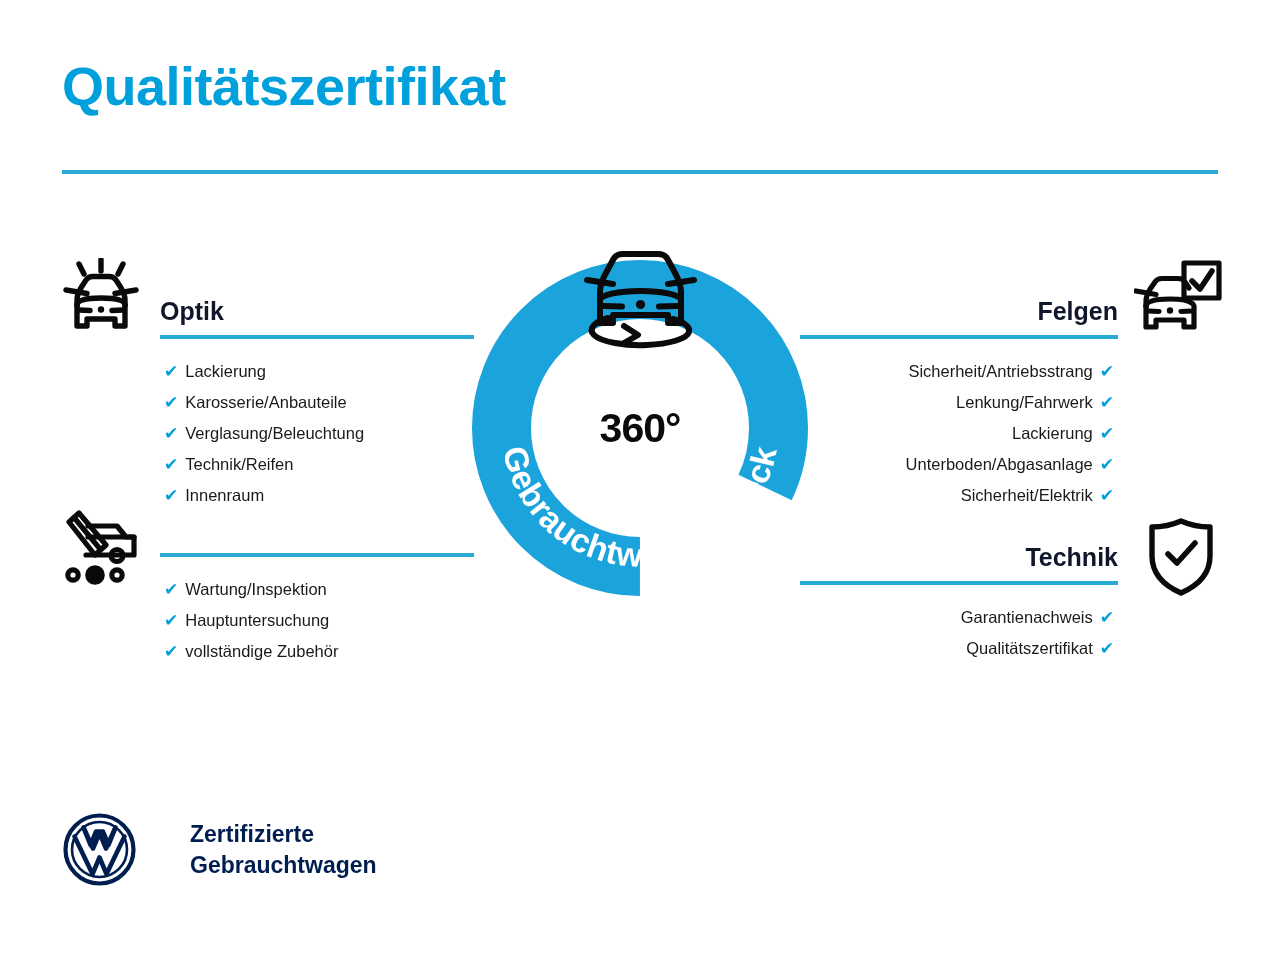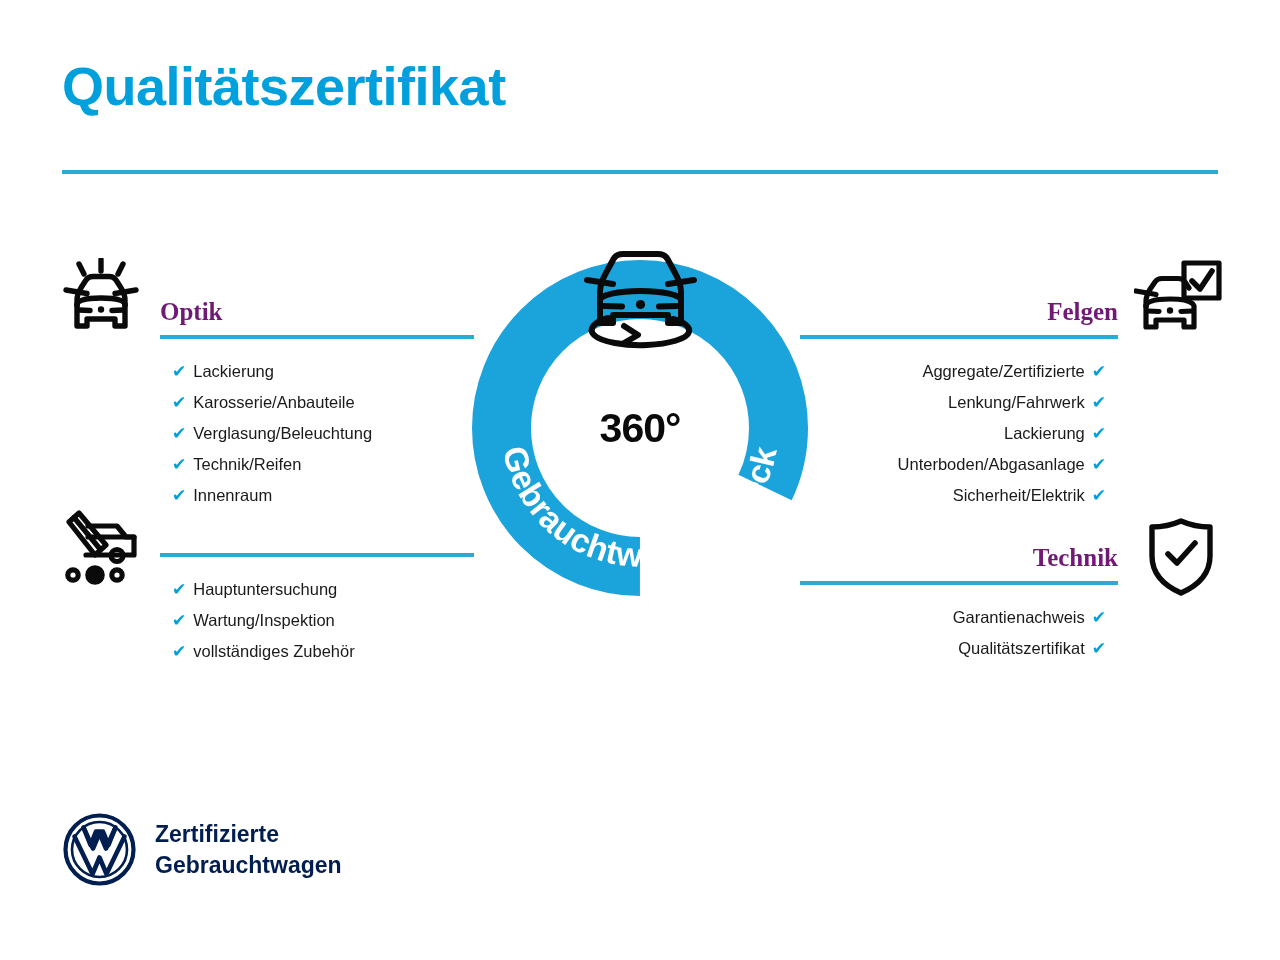--- a/index.html
+++ b/index.html
@@ -45,34 +45,33 @@
   }
   .quad-left  { left: 160px; width: 314px; }
   .quad-right { left: 800px; width: 318px; text-align: right; }
 
   .quad-top    { top: 298px; }
   .quad-bottom { top: 544px; }
 
   .sec-title {
     font-size: 25px;
     font-weight: 700;
-    color: #701a75;
+    color: #0f172a;
     line-height: 1.1;
     white-space: nowrap;
-    font-family: Liberation Serif, serif;
   }
   .sec-rule {
     margin-top: 9px;
     height: 4px;
     width: 100%;
     background: #29ABD6;
   }
   .sec-list {
     list-style: none;
-    margin: 12px;
+    margin: 4px;
     padding: 0;
     margin-top: 17px;
   }
   .sec-list li {
     font-size: 16.5px;
     line-height: 30px;
     color: #1a1a1a;
     white-space: nowrap;
   }
   .check {
@@ -133,20 +132,21 @@
     display: flex;
     align-items: center;
     gap: 18px;
   }
   .footer-text {
     font-size: 23px;
     font-weight: 700;
     line-height: 1.32;
     color: #001E50;
     white-space: pre-line;
+    margin-left: 35px;
   }
 </style>
 </head>
 <body>
 
 <div class="page-title">Qualitätszertifikat</div>
 <div class="title-rule"></div>
 
 <div class="corner-icon icon-optik">
   <svg width="82" height="84" viewBox="0 0 82 84" fill="none" stroke="#0a0a0a" stroke-width="5.4" stroke-linecap="round" stroke-linejoin="round">
@@ -185,23 +185,23 @@
     <circle cx="57" cy="45.5" r="6"></circle>
     <circle cx="13" cy="65" r="5.2"></circle>
     <circle cx="35" cy="65" r="7.2" fill="#0a0a0a"></circle>
     <circle cx="57" cy="65" r="5.2"></circle>
   </svg>
 </div>
 
 <div class="quad quad-left quad-bottom">
   <div class="sec-rule"></div>
   <ul class="sec-list">
+    <li><span class="check">✔</span><span>Wartung/Inspektion</span></li>
     <li><span class="check">✔</span><span>Hauptuntersuchung</span></li>
-    <li><span class="check">✔</span><span>Wartung/Inspektion</span></li>
-    <li><span class="check">✔</span><span>vollständiges Zubehör</span></li>
+    <li><span class="check">✔</span><span>vollständige Zubehör</span></li>
   </ul>
 </div>
 
 <div class="corner-icon icon-technik">
   <svg width="88" height="82" viewBox="0 0 88 82" fill="none" stroke="#0a0a0a" stroke-width="5.2" stroke-linecap="round" stroke-linejoin="round">
     <rect x="50" y="3" width="35" height="35"></rect>
     <path d="M58 21 L66 29 L78 11" stroke-width="5.6"></path>
     <path d="M12 46 L12 41 C12 37 14 32.5 16.5 28.5 L21 22 C22.5 19.5 25 18.5 28 18.5 L44 18.5 C47 18.5 49.5 19.5 51 22 L55 28"></path>
     <path d="M12 46 L12 67 L22 67 L22 60 L50 60 L50 67 L60 67 L60 46"></path>
     <path d="M12 46 C12 42 19 39 36 39 C49 39 56 41 59 44"></path>
@@ -209,21 +209,21 @@
     <line x1="14" y1="51" x2="25" y2="51.5"></line>
     <line x1="58" y1="51" x2="47" y2="51.5"></line>
     <circle cx="36" cy="50.5" r="3.2" fill="#0a0a0a" stroke="none"></circle>
   </svg>
 </div>
 
 <div class="quad quad-right quad-top">
   <div class="sec-title">Felgen</div>
   <div class="sec-rule"></div>
   <ul class="sec-list">
-    <li><span>Aggregate/Zertifizierte</span><span class="check">✔</span></li>
+    <li><span>Sicherheit/Antriebsstrang</span><span class="check">✔</span></li>
     <li><span>Lenkung/Fahrwerk</span><span class="check">✔</span></li>
     <li><span>Lackierung</span><span class="check">✔</span></li>
     <li><span>Unterboden/Abgasanlage</span><span class="check">✔</span></li>
     <li><span>Sicherheit/Elektrik</span><span class="check">✔</span></li>
   </ul>
 </div>
 
 <div class="corner-icon icon-garantie">
   <svg width="78" height="82" viewBox="0 0 78 82" fill="none" stroke="#0a0a0a" stroke-width="5.4" stroke-linecap="round" stroke-linejoin="round">
     <path d="M39 5 C30 9 20 11 10 11 L10 40 C10 58 23 70 39 77 C55 70 68 58 68 40 L68 11 C58 11 48 9 39 5 Z"></path>

